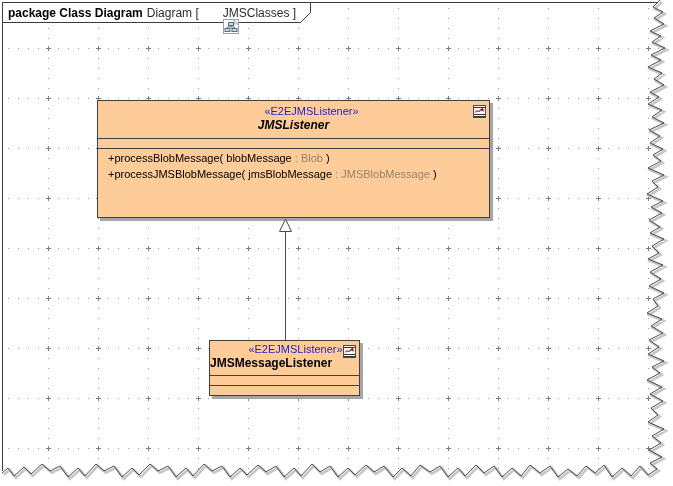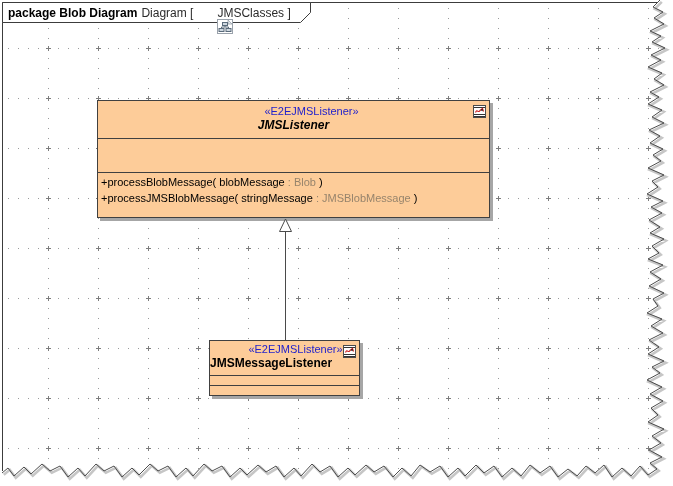--- a/index.html
+++ b/index.html
@@ -35,21 +35,21 @@
   .stereo{
     text-align:center;color:var(--stereo);
     font-size:11px;padding-top:4px;line-height:13px;margin-left:36px;
   }
   .cls-name{font-size:12px;font-weight:bold;line-height:15px;color:#000;}
   .cls-name.center{text-align:center;font-style:italic;}
   .cls-name.left{text-align:left;padding-left:0;}
   .compartment{border-top:1px solid var(--border);}
   .attrs-big{height:10px;}
   .attrs-small{height:10px;}
-  .ops{padding:2px 0 0 3px;font-size:11px;line-height:15.5px;color:#000;margin-top:24px;}
+  .ops{padding:2px 0 0 10px;font-size:11px;line-height:15.5px;color:#000;}
   .op{white-space:pre;}
   .optype{color:var(--type);}
   .badge{position:absolute;top:3px;right:3px;width:13px;height:13px;}
 
   #box-jmslistener{left:97px;top:100px;width:393px;height:118px;}
   #box-jmslistener .hdr{height:37px;}
   #box-jmsmessagelistener{left:209px;top:340px;width:151px;height:56px;}
   #box-jmsmessagelistener .hdr{height:34px;}
   #box-jmsmessagelistener .stereo{padding-top:2px;padding-right:14px;}
 </style>
@@ -110,21 +110,21 @@
         320,472 312,464 301,476 294,468 284,477 276,466 266,472 258,465 247,475 240,468 230,477 222,466
         212,471 204,464 193,476 186,468 176,477 168,466 158,471 150,464 139,475 132,468 122,477 114,466
         104,471 96,464 85,476 78,468 68,477 60,466 50,471 42,464 31,474 24,467 14,476 8,468 2,473
         0,486 673,486 673,0"></polygon>
       <use href="#tornline" transform="translate(1.8,1.8)" fill="none" stroke="#c6c6c6" stroke-width="2.6"></use>
       <use href="#tornline" fill="none" stroke="#4d4d4d" stroke-width="1"></use>
     </g>
   </svg>
 
   <div class="tab-text">
-    <span class="tab-kind">package Blob Diagram</span>
+    <span class="tab-kind">package Class Diagram</span>
     <span>Diagram [</span>
     <span class="tab-icon">
       <svg width="16" height="15" viewBox="0 0 16 15">
         <rect x="0.5" y="0.5" width="15" height="14" fill="#ffffff" stroke="#9aa2ab"></rect>
         <polygon points="11,1 15,5 11,5" fill="#e8ecef" stroke="#9aa2ab" stroke-width="0.8"></polygon>
         <rect x="5.5" y="3.5" width="5" height="3" fill="#cfd8e0" stroke="#5a6b7b"></rect>
         <line x1="8" y1="6.5" x2="8" y2="8" stroke="#5a6b7b"></line>
         <line x1="4.5" y1="8" x2="11.5" y2="8" stroke="#5a6b7b"></line>
         <line x1="4.5" y1="8" x2="4.5" y2="9.5" stroke="#5a6b7b"></line>
         <line x1="11.5" y1="8" x2="11.5" y2="9.5" stroke="#5a6b7b"></line>
@@ -146,21 +146,21 @@
           <path d="M2.5,7.5 C4,3.5 5.5,8.5 7,5.5 L9.5,3.5 L10.5,6.5" fill="none" stroke="#cc2222" stroke-width="1.2"></path>
           <circle cx="9" cy="5" r="0.9" fill="#222222"></circle>
           <line x1="1" y1="9.5" x2="12" y2="9.5" stroke="#333333"></line>
           <line x1="1" y1="11.5" x2="12" y2="11.5" stroke="#333333"></line>
         </svg>
       </span>
     </div>
     <div class="compartment attrs-big"></div>
     <div class="compartment ops">
         <div class="op"><span>+processBlobMessage( blobMessage</span><span class="optype"> : Blob</span><span> )</span></div>
-        <div class="op"><span>+processJMSBlobMessage( stringMessage</span><span class="optype"> : JMSBlobMessage</span><span> )</span></div>
+        <div class="op"><span>+processJMSBlobMessage( jmsBlobMessage</span><span class="optype"> : JMSBlobMessage</span><span> )</span></div>
       </div>
   </div>
 
   <div class="class-box" id="box-jmsmessagelistener">
     <div class="hdr">
       <div class="stereo">«E2EJMSListener»</div>
       <div class="cls-name left">JMSMessageListener</div>
       <span class="badge">
         <svg width="13" height="13" viewBox="0 0 13 13">
           <rect x="0.5" y="0.5" width="12" height="12" fill="#ffffff" stroke="#4a4a4a"></rect>

